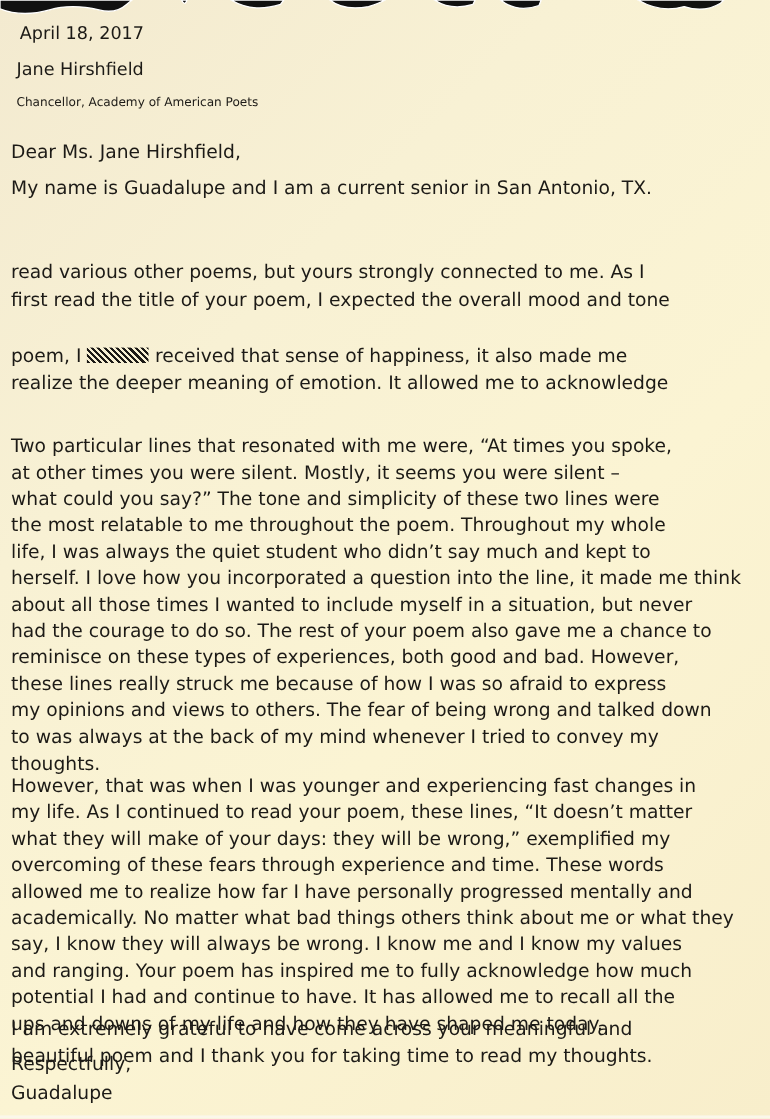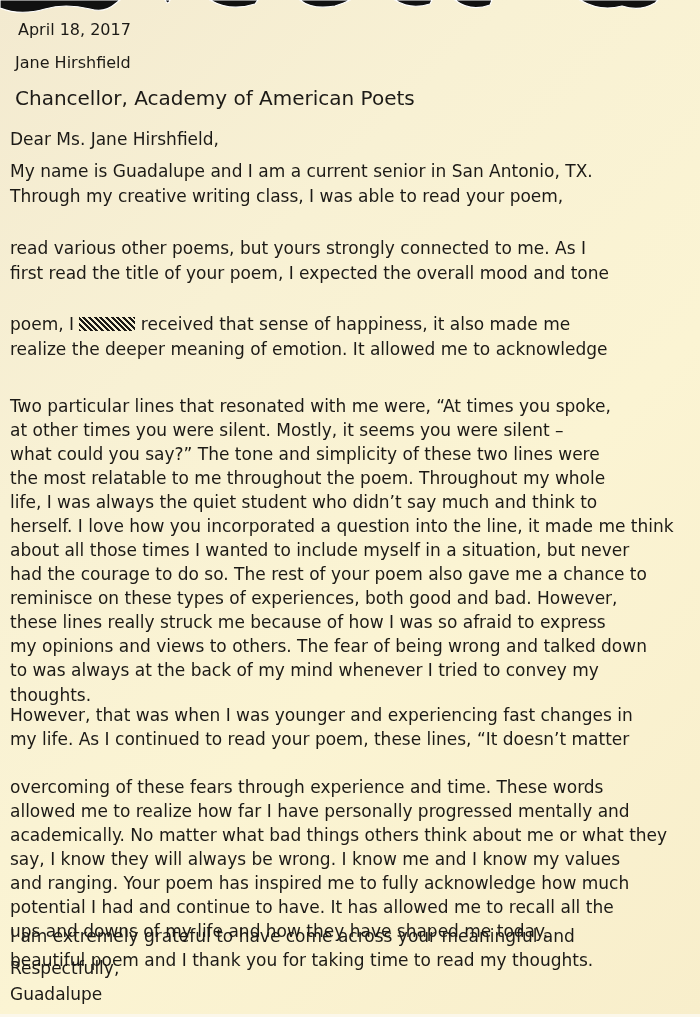--- a/index.html
+++ b/index.html
@@ -60,51 +60,51 @@
     <path fill="#111" stroke="#fff" stroke-width="1.2" d="M165,0 Q168,6 170,0 Z"></path>
     <path fill="#111" stroke="#fff" stroke-width="1.2" d="M210,0 Q230,12 255,4 L258,0 Z"></path>
     <path fill="#111" stroke="#fff" stroke-width="1.2" d="M300,0 Q312,10 335,6 Q345,3 350,0 Z"></path>
     <path fill="#111" stroke="#fff" stroke-width="1.2" d="M395,0 Q410,10 430,4 L432,0 Z"></path>
     <path fill="#111" stroke="#fff" stroke-width="1.2" d="M455,0 Q470,12 490,5 L492,0 Z"></path>
     <path fill="#111" stroke="#fff" stroke-width="1.2" d="M580,0 Q600,12 622,6 Q640,12 655,3 L658,0 Z"></path>
   </svg>
 
   <div class="line" style="top:20px; left:18px; font-size:16px;">April 18, 2017</div>
   <div class="line" style="top:53px; left:15px; font-size:16px;">Jane Hirshfield</div>
-  <div class="line" style="top:86px; left:15px; font-size:20px;">Chancellor, Academy of American Poets</div>
+  <div class="line" style="top:86px; left:15px; font-size:11px;">Chancellor, Academy of American Poets</div>
 
   <div class="line" style="top:129px;">Dear Ms. Jane Hirshfield,</div>
 
   <div class="line" style="top:161px;">My name is Guadalupe and I am a current senior in San Antonio, TX.</div>
-  <div class="line" style="top:186px;">Through my creative writing class, I was able to read your poem,</div>
   <div class="line" style="top:238px;">read various other poems, but yours strongly connected to me. As I</div>
   <div class="line" style="top:263px;">first read the title of your poem, I expected the overall mood and tone</div>
   <div class="line" style="top:314px;">
     <span>poem, I</span>
     <span class="strike" style="width:56px;"></span>
     <span>received that sense of happiness, it also made me</span>
   </div>
   <div class="line" style="top:339px;">realize the deeper meaning of emotion. It allowed me to acknowledge</div>
 
   <div class="line" style="top: 396px;">Two particular lines that resonated with me were, “At times you spoke,</div>
   <div class="line" style="top: 420px;">at other times you were silent. Mostly, it seems you were silent –</div>
   <div class="line" style="top: 444px;">what could you say?” The tone and simplicity of these two lines were</div>
   <div class="line" style="top: 468px;">the most relatable to me throughout the poem. Throughout my whole</div>
-  <div class="line" style="top: 492px;">life, I was always the quiet student who didn’t say much and think to</div>
+  <div class="line" style="top: 492px;">life, I was always the quiet student who didn’t say much and kept to</div>
   <div class="line" style="top: 516px;">herself. I love how you incorporated a question into the line, it made me think</div>
   <div class="line" style="top: 540px;">about all those times I wanted to include myself in a situation, but never</div>
   <div class="line" style="top: 564px;">had the courage to do so. The rest of your poem also gave me a chance to</div>
   <div class="line" style="top: 588px;">reminisce on these types of experiences, both good and bad. However,</div>
   <div class="line" style="top: 612px;">these lines really struck me because of how I was so afraid to express</div>
   <div class="line" style="top: 636px;">my opinions and views to others. The fear of being wrong and talked down</div>
   <div class="line" style="top: 660px;">to was always at the back of my mind whenever I tried to convey my</div>
   <div class="line" style="top: 685px;">thoughts.</div>
 
   <div class="line" style="top: 705px;">However, that was when I was younger and experiencing fast changes in</div>
   <div class="line" style="top: 729px;">my life. As I continued to read your poem, these lines, “It doesn’t matter</div>
+  <div class="line" style="top: 753px;">what they will make of your days: they will be wrong,” exemplified my</div>
   <div class="line" style="top: 777px;">overcoming of these fears through experience and time. These words</div>
   <div class="line" style="top: 801px;">allowed me to realize how far I have personally progressed mentally and</div>
   <div class="line" style="top: 849px;">say, I know they will always be wrong. I know me and I know my values</div>
   <div class="line" style="top: 825px;">academically. No matter what bad things others think about me or what they</div>
   <div class="line" style="top: 873px;">and ranging. Your poem has inspired me to fully acknowledge how much</div>
   <div class="line" style="top: 897px;">potential I had and continue to have. It has allowed me to recall all the</div>
   <div class="line" style="top: 921px;">ups and downs of my life and how they have shaped me today.</div>
 
   <div class="line" style="top: 926px; display: block;">I am extremely grateful to have come across your meaningful and</div>
   <div class="line" style="top: 950px; display: block;">beautiful poem and I thank you for taking time to read my thoughts.</div>

